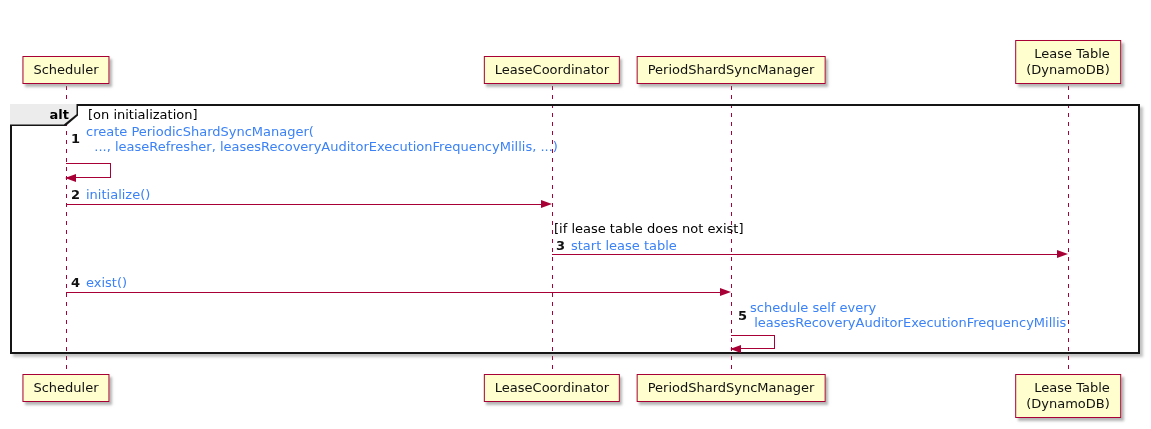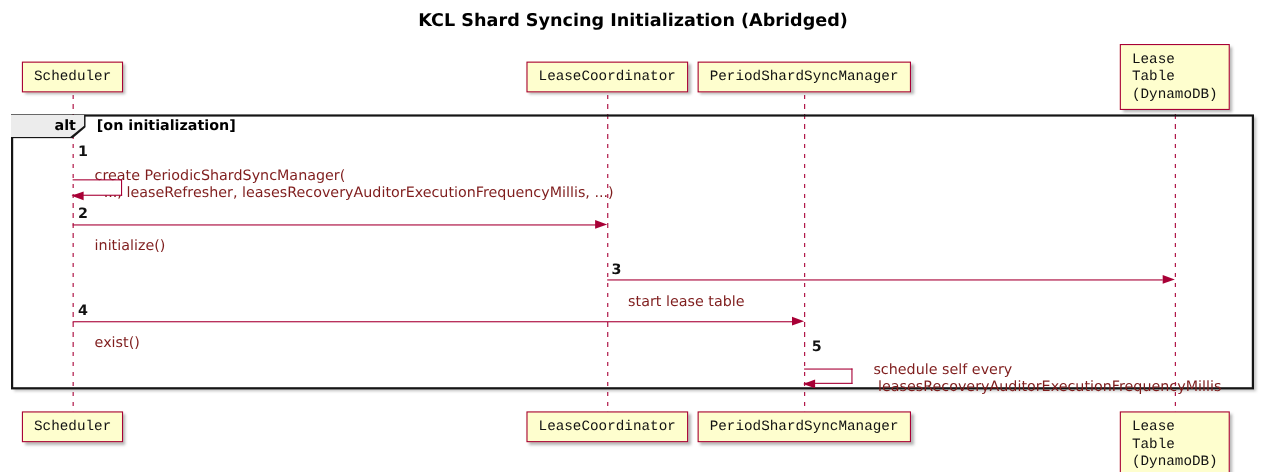--- a/index.html
+++ b/index.html
@@ -13,45 +13,45 @@
   }
   .lifeline{
     position:absolute;width:1px;top:86px;height:288px;
     background:repeating-linear-gradient(to bottom,#A80036 0 4px,transparent 4px 9px);
   }
   .pbox{
     position:absolute;transform:translateX(-50%);
     background:#FEFECE;border:1.5px solid #A80036;
     box-shadow:2.5px 2.5px 2.5px rgba(120,120,120,.55);
     padding:5px 10px;font-size:13px;line-height:16px;color:#111;
-    text-align:left;white-space:pre-line;font-family:Liberation Mono, monospace;
+    text-align:right;white-space:pre-line;
   }
   .frame{
     position:absolute;border:2px solid #151515;background:transparent;
     box-shadow:2.5px 2.5px 2.5px rgba(120,120,120,.45);
   }
   .tab-outer{
     position:absolute;left:-2px;top:-2px;background:#151515;
     clip-path:polygon(0 0,100% 0,100% 52%,82% 100%,0 100%);
   }
   .tab-inner{
     position:absolute;left:0;top:0;right:1.5px;bottom:1.5px;background:#ececec;
     clip-path:polygon(0 0,100% 0,100% 50%,81% 100%,0 100%);
     font-size:13px;font-weight:bold;color:#000;
     display:flex;align-items:center;justify-content:center;
     padding-right:12px;box-sizing:border-box;padding-left:44px;
   }
   .condition{
-    position:absolute;font-size:13px;font-weight:bold;color:#000;white-space:nowrap;
+    position:absolute;font-size:13px;font-weight:normal;color:#000;white-space:nowrap;
   }
   .msg-num{
     position:absolute;font-size:13px;font-weight:bold;color:#111;white-space:nowrap;
   }
   .msg-label{
-    position:absolute;font-size:13px;line-height:15px;color:#7f1d1d;white-space:pre;margin-top:29px;
+    position:absolute;font-size:13px;line-height:15px;color:#3b82f6;white-space:pre;
   }
   .arrow-line{
     position:absolute;height:0;border-top:1.2px solid #A80036;
   }
   .arrow-head-right{
     position:absolute;width:0;height:0;
     border-top:4.5px solid transparent;border-bottom:4.5px solid transparent;
     border-left:11px solid #A80036;
   }
   .self-msg{
@@ -61,34 +61,34 @@
     position:absolute;width:0;height:0;left:-1px;bottom:-5px;
     border-top:4.5px solid transparent;border-bottom:4.5px solid transparent;
     border-right:11px solid #A80036;
   }
 </style>
 </head>
 <body>
 
 <div class="stage">
 
-  <div class="title">KCL Shard Syncing Initialization (Abridged)</div>
 
   <div class="lifeline" style="left:66px"></div>
   <div class="lifeline" style="left:552px"></div>
   <div class="lifeline" style="left:731px"></div>
   <div class="lifeline" style="left:1068px"></div>
 
   <div class="frame" style="left:10px;top:104px;width:1126px;height:246px">
     <div class="tab-outer" style="width:68px;height:22px">
       <div class="tab-inner">alt</div>
     </div>
   </div>
   <div class="condition" style="left:88px;top:107px">[on initialization]</div>
 
+  <div class="condition" style="left:554px;top:221px">[if lease table does not exist]</div>
 
   <div class="pbox" style="left:66px;top:56px">Scheduler</div>
   <div class="pbox" style="left:552px;top:56px">LeaseCoordinator</div>
   <div class="pbox" style="left:731px;top:56px">PeriodShardSyncManager</div>
   <div class="pbox" style="left:1068px;top:40px">Lease Table
 (DynamoDB)</div>
 
   <div class="pbox" style="left:66px;top:374px">Scheduler</div>
   <div class="pbox" style="left:552px;top:374px">LeaseCoordinator</div>
   <div class="pbox" style="left:731px;top:374px">PeriodShardSyncManager</div>
@@ -111,19 +111,19 @@
   <div class="msg-label" style="left:571px;top:238px">start lease table</div>
   <div class="arrow-line" style="left:552px;top:254px;width:505px"></div>
   <div class="arrow-head-right" style="left:1057px;top:250px"></div>
 
   <div class="msg-num" style="left:71px;top:275px">4</div>
   <div class="msg-label" style="left:86px;top:275px">exist()</div>
   <div class="arrow-line" style="left:66px;top:292px;width:656px"></div>
   <div class="arrow-head-right" style="left:720px;top:288px"></div>
 
   <div class="msg-num" style="left:738px;top:308px">5</div>
-  <div class="msg-label" style="left:794px;top:300px">schedule self every
+  <div class="msg-label" style="left:750px;top:300px">schedule self every
  leasesRecoveryAuditorExecutionFrequencyMillis</div>
   <div class="self-msg" style="left:731px;top:335px;width:43px;height:12px">
     <div class="arrow-head-left"></div>
   </div>
 
 </div>
 
 </body></html>

